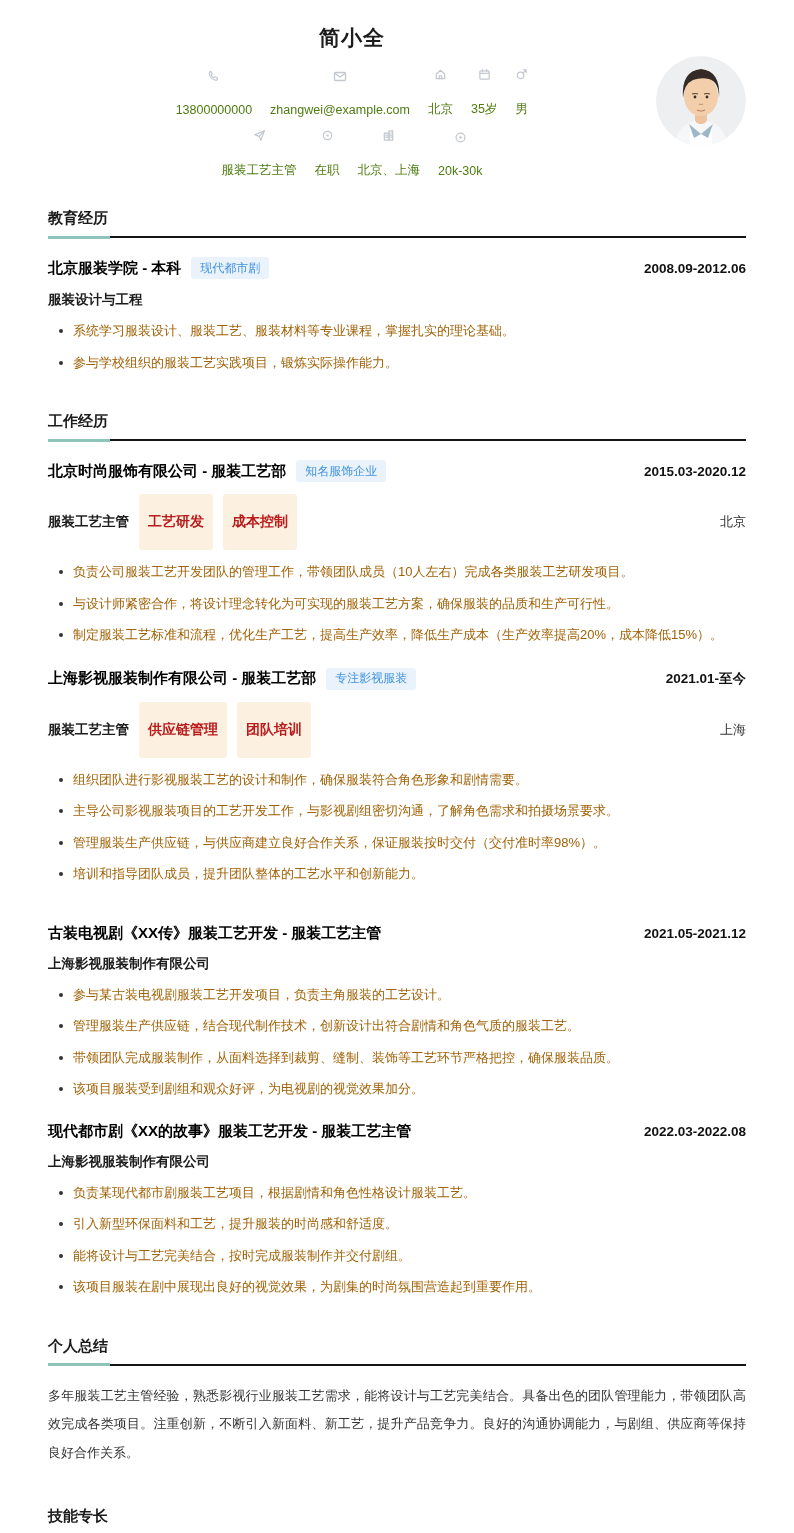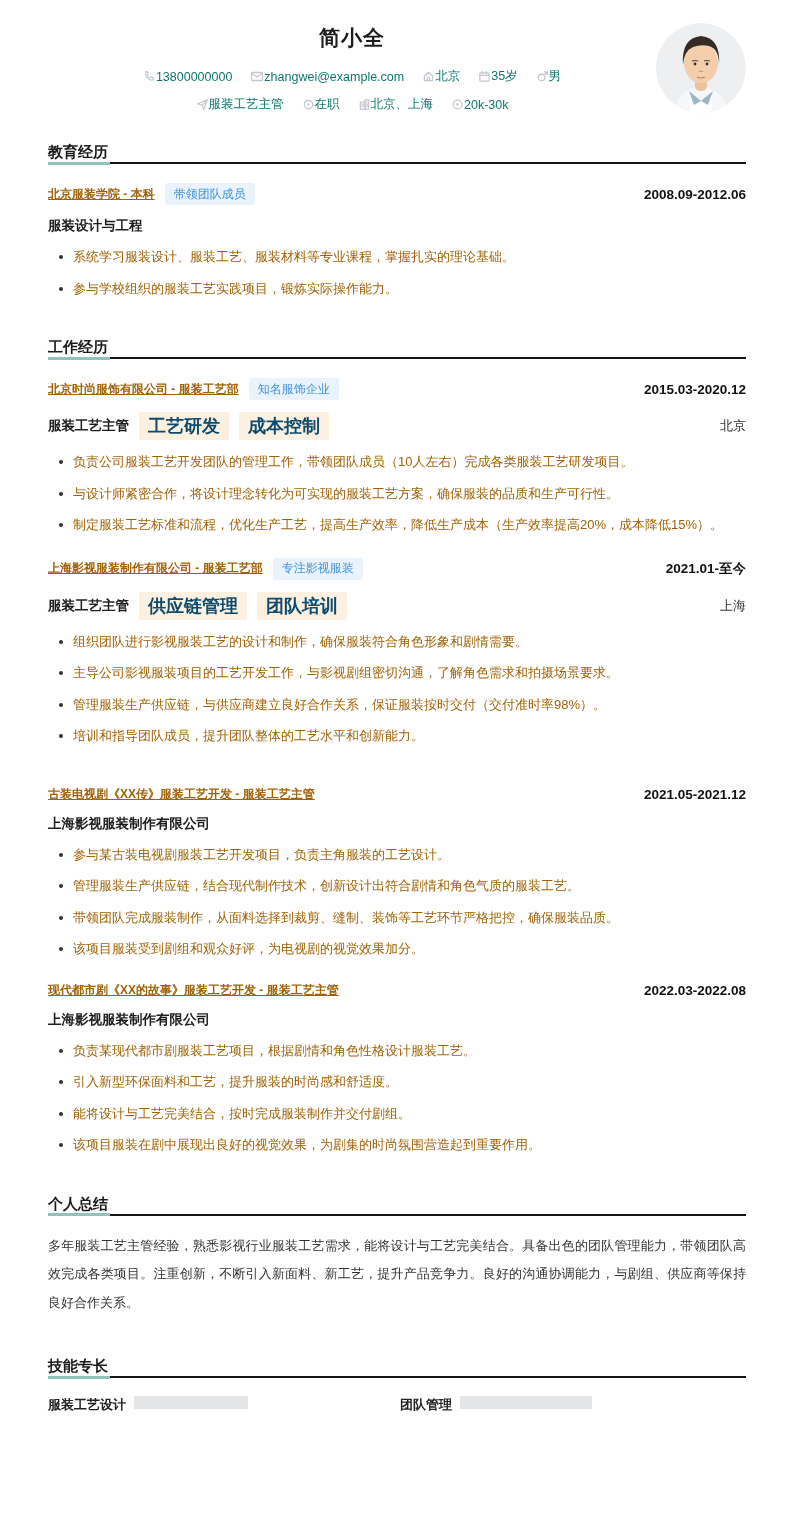--- a/index.html
+++ b/index.html
@@ -16,54 +16,54 @@
     background: #fff;
     padding: 20px 48px 30px 48px;
   }
 
   
   .header { display: flex; align-items: center; }
   .header-left { flex: 1; display: flex; flex-direction: column; align-items: center; padding-top: 4px; }
   .resume-name { font-size: 21px; font-weight: bold; color: #1c1c1c; letter-spacing: 1px; }
   .contact-row { display: flex; align-items: center; justify-content: center; flex-wrap: wrap; gap: 18px; margin-top: 16px; }
   .contact-row + .contact-row { margin-top: 11px; }
-  .contact-item { display: inline-flex; align-items: center; gap: 0; color: #0f766e; font-size: 12.5px; }
+  .contact-item { display: inline-flex; align-items: center; gap: 20px; color: #4d7c0f; font-size: 12.5px; flex-direction: column; }
   .contact-item svg { display: block; }
   .cicon { stroke: #c3c8cf; fill: none; stroke-width: 1.3; stroke-linecap: round; stroke-linejoin: round; }
   .avatar-wrap { width: 90px; height: 90px; border-radius: 50%; overflow: hidden; flex: 0 0 90px; margin-top: 3px; }
   .avatar-wrap svg { display: block; }
 
   
   .section { margin-top: 40px; }
   .section.first { margin-top: 30px; }
   .section-title {
     font-size: 15px; font-weight: bold; color: #1a1a1a;
-    border-bottom: 2px solid #151515; position: relative;
+    padding-bottom: 8px; border-bottom: 2px solid #151515; position: relative;
   }
   .section-title::after {
     content: ""; position: absolute; left: 0; bottom: -2.5px;
     width: 62px; height: 3px; background: #8ec4ba;
   }
 
   .entry { margin-top: 19px; }
   .entry + .entry { margin-top: 23px; }
   .entry-head, .entry-sub { display: flex; align-items: center; gap: 10px; }
   .entry-sub { margin-top: 12px; }
-  .entry-title { font-size: 12px; font-weight: bold; color: #a16207; text-decoration: underline; }
+  .entry-title { font-size: 15px; font-weight: bold; color: #000000; }
   .spacer { flex: 1; }
   .date { font-size: 13.5px; font-weight: bold; color: #111; white-space: nowrap; }
   .loc { font-size: 13px; color: #333; }
   .role { font-size: 13.5px; font-weight: bold; color: #1d1d1d; }
   .badge {
     font-size: 12px; padding: 2.5px 9px; border-radius: 3px; white-space: nowrap;
     color: #4292dc; background: #eaf3fc;
   }
   .tag {
-    font-size: 18px; padding: 2px 9px; border-radius: 3px; white-space: nowrap;
-    color: #0c4a6e; background: #fcf1e0; font-weight: bold;
+    font-size: 14px; padding: 19px 9px; border-radius: 3px; white-space: nowrap;
+    color: #b91c1c; background: #fcf1e0; font-weight: bold;
   }
 
   ul.bullets { list-style: none; margin-top: 4px; }
   ul.bullets li { position: relative; padding-left: 25px; margin-top: 12px; line-height: 1.5; color: #a16207; }
   ul.bullets li::before {
     content: ""; position: absolute; left: 11px; top: 8px;
     width: 4px; height: 4px; border-radius: 50%; background: #333;
   }
 
   
@@ -205,21 +205,21 @@
         </g>
       </svg>
     </div>
   </div>
 
   <div class="section first">
     <div class="section-title">教育经历</div>
     <div class="entry">
       <div class="entry-head">
         <span class="entry-title">北京服装学院 - 本科</span>
-        <span class="badge">带领团队成员</span>
+        <span class="badge">现代都市剧</span>
         <span class="spacer"></span>
         <span class="date">2008.09-2012.06</span>
       </div>
       <div class="entry-sub">
         <span class="role">服装设计与工程</span>
       </div>
       <ul class="bullets">
         <li>系统学习服装设计、服装工艺、服装材料等专业课程，掌握扎实的理论基础。</li>
         <li>参与学校组织的服装工艺实践项目，锻炼实际操作能力。</li>
       </ul>

